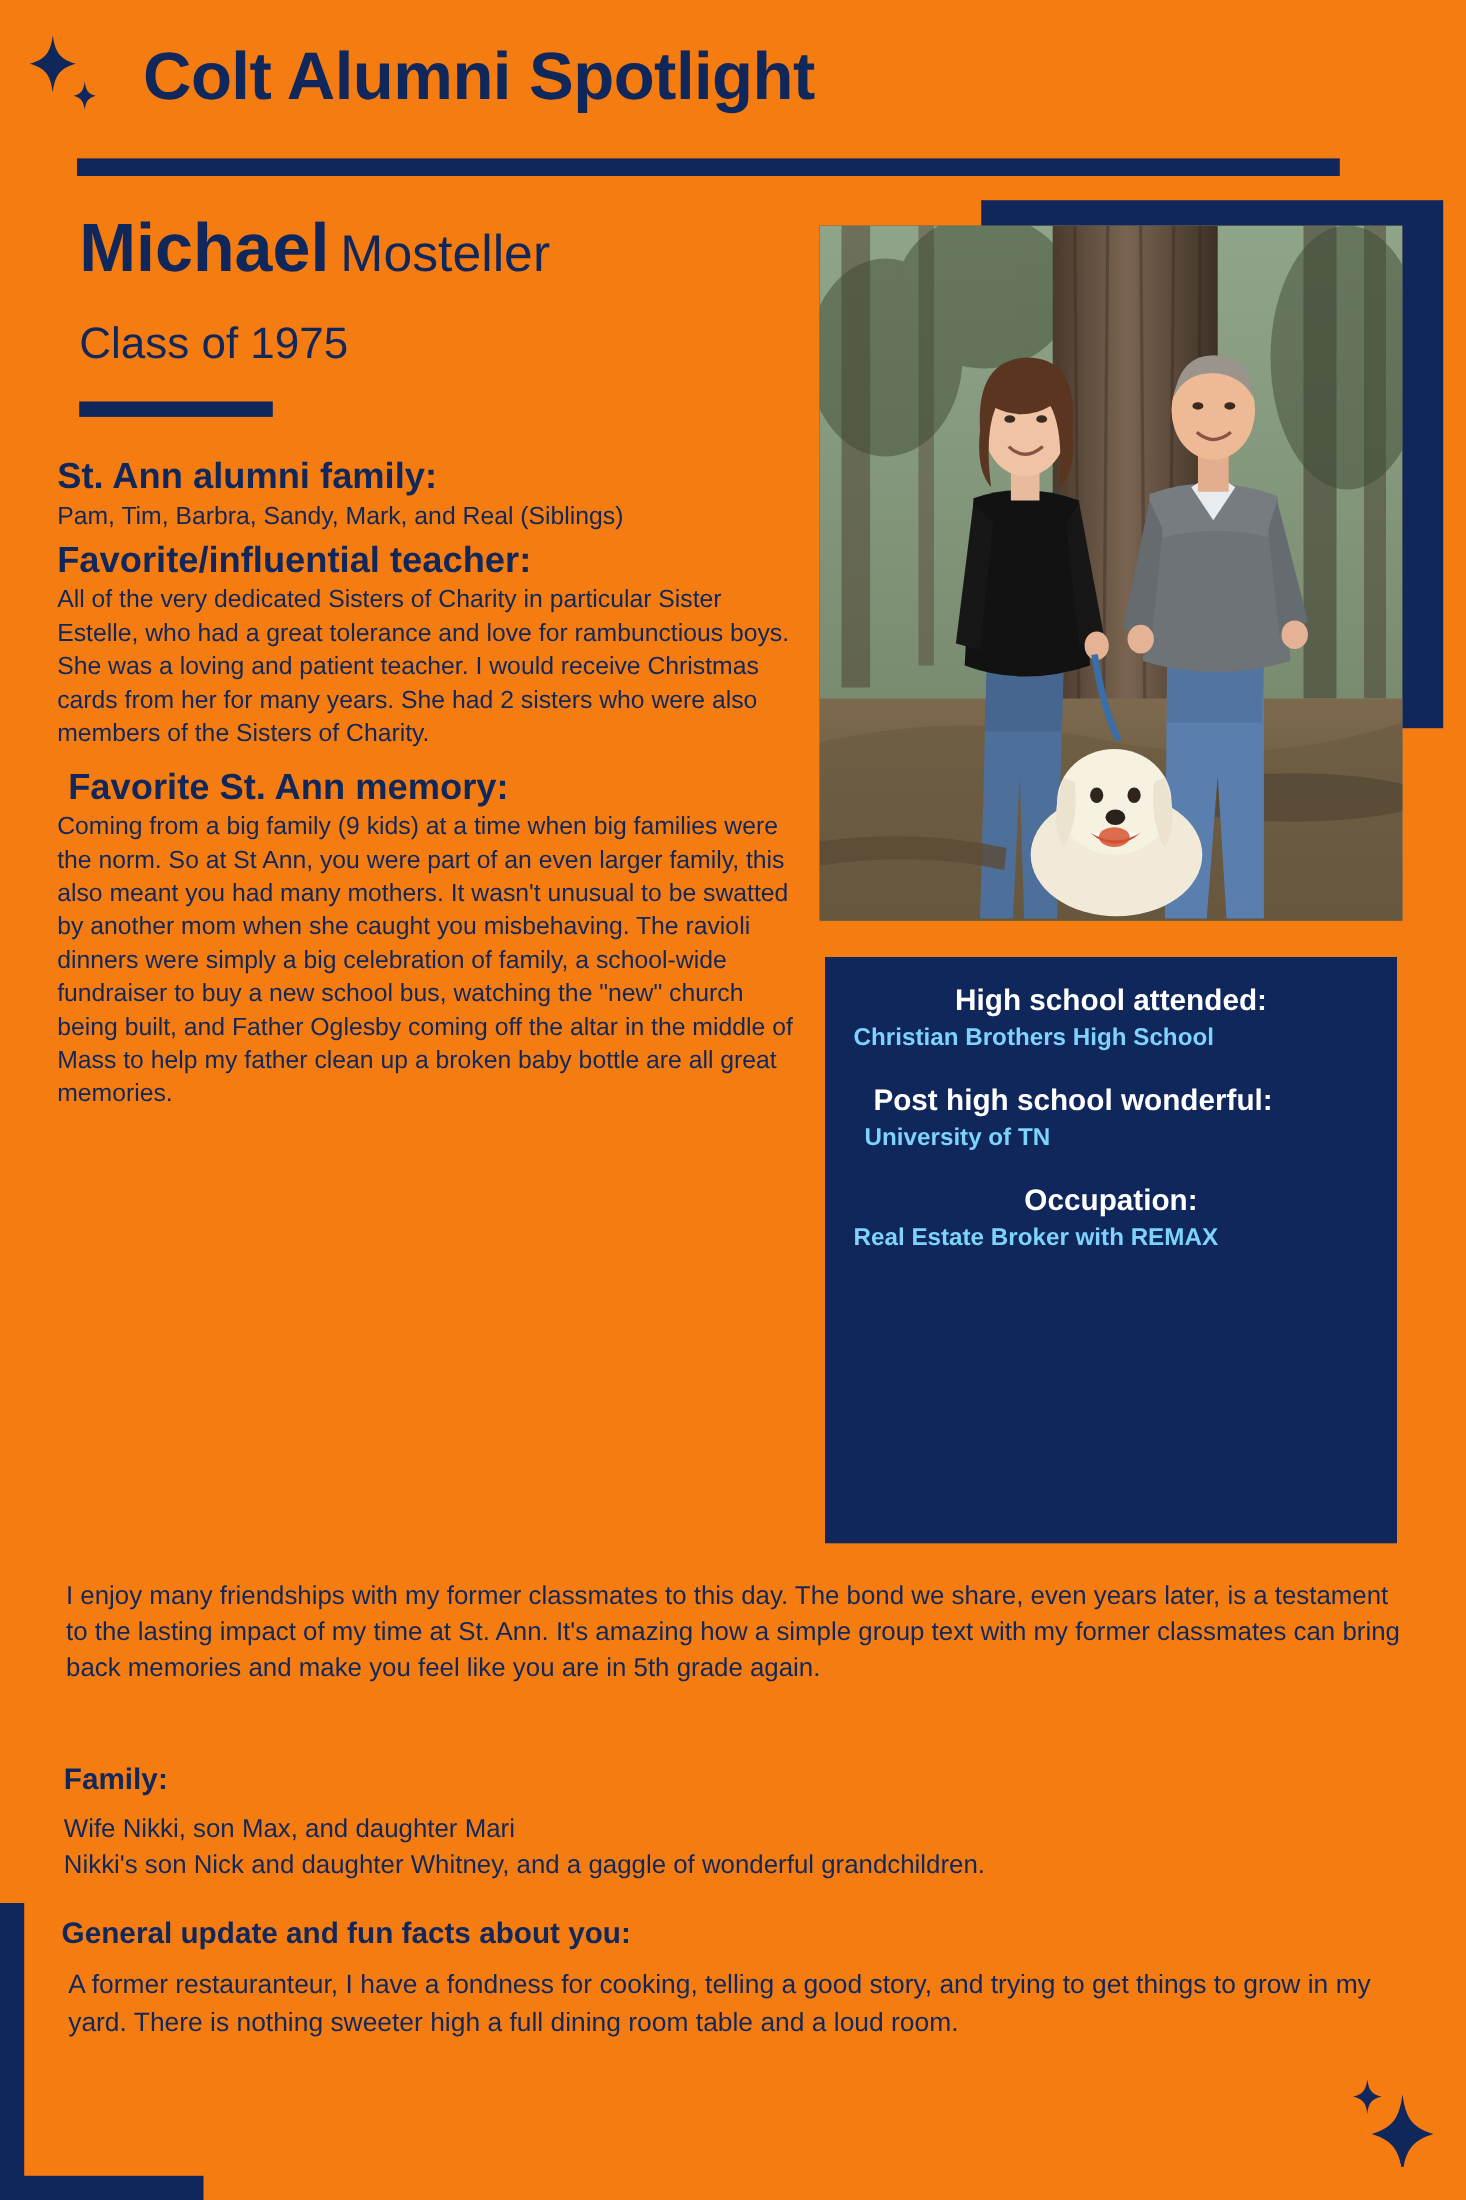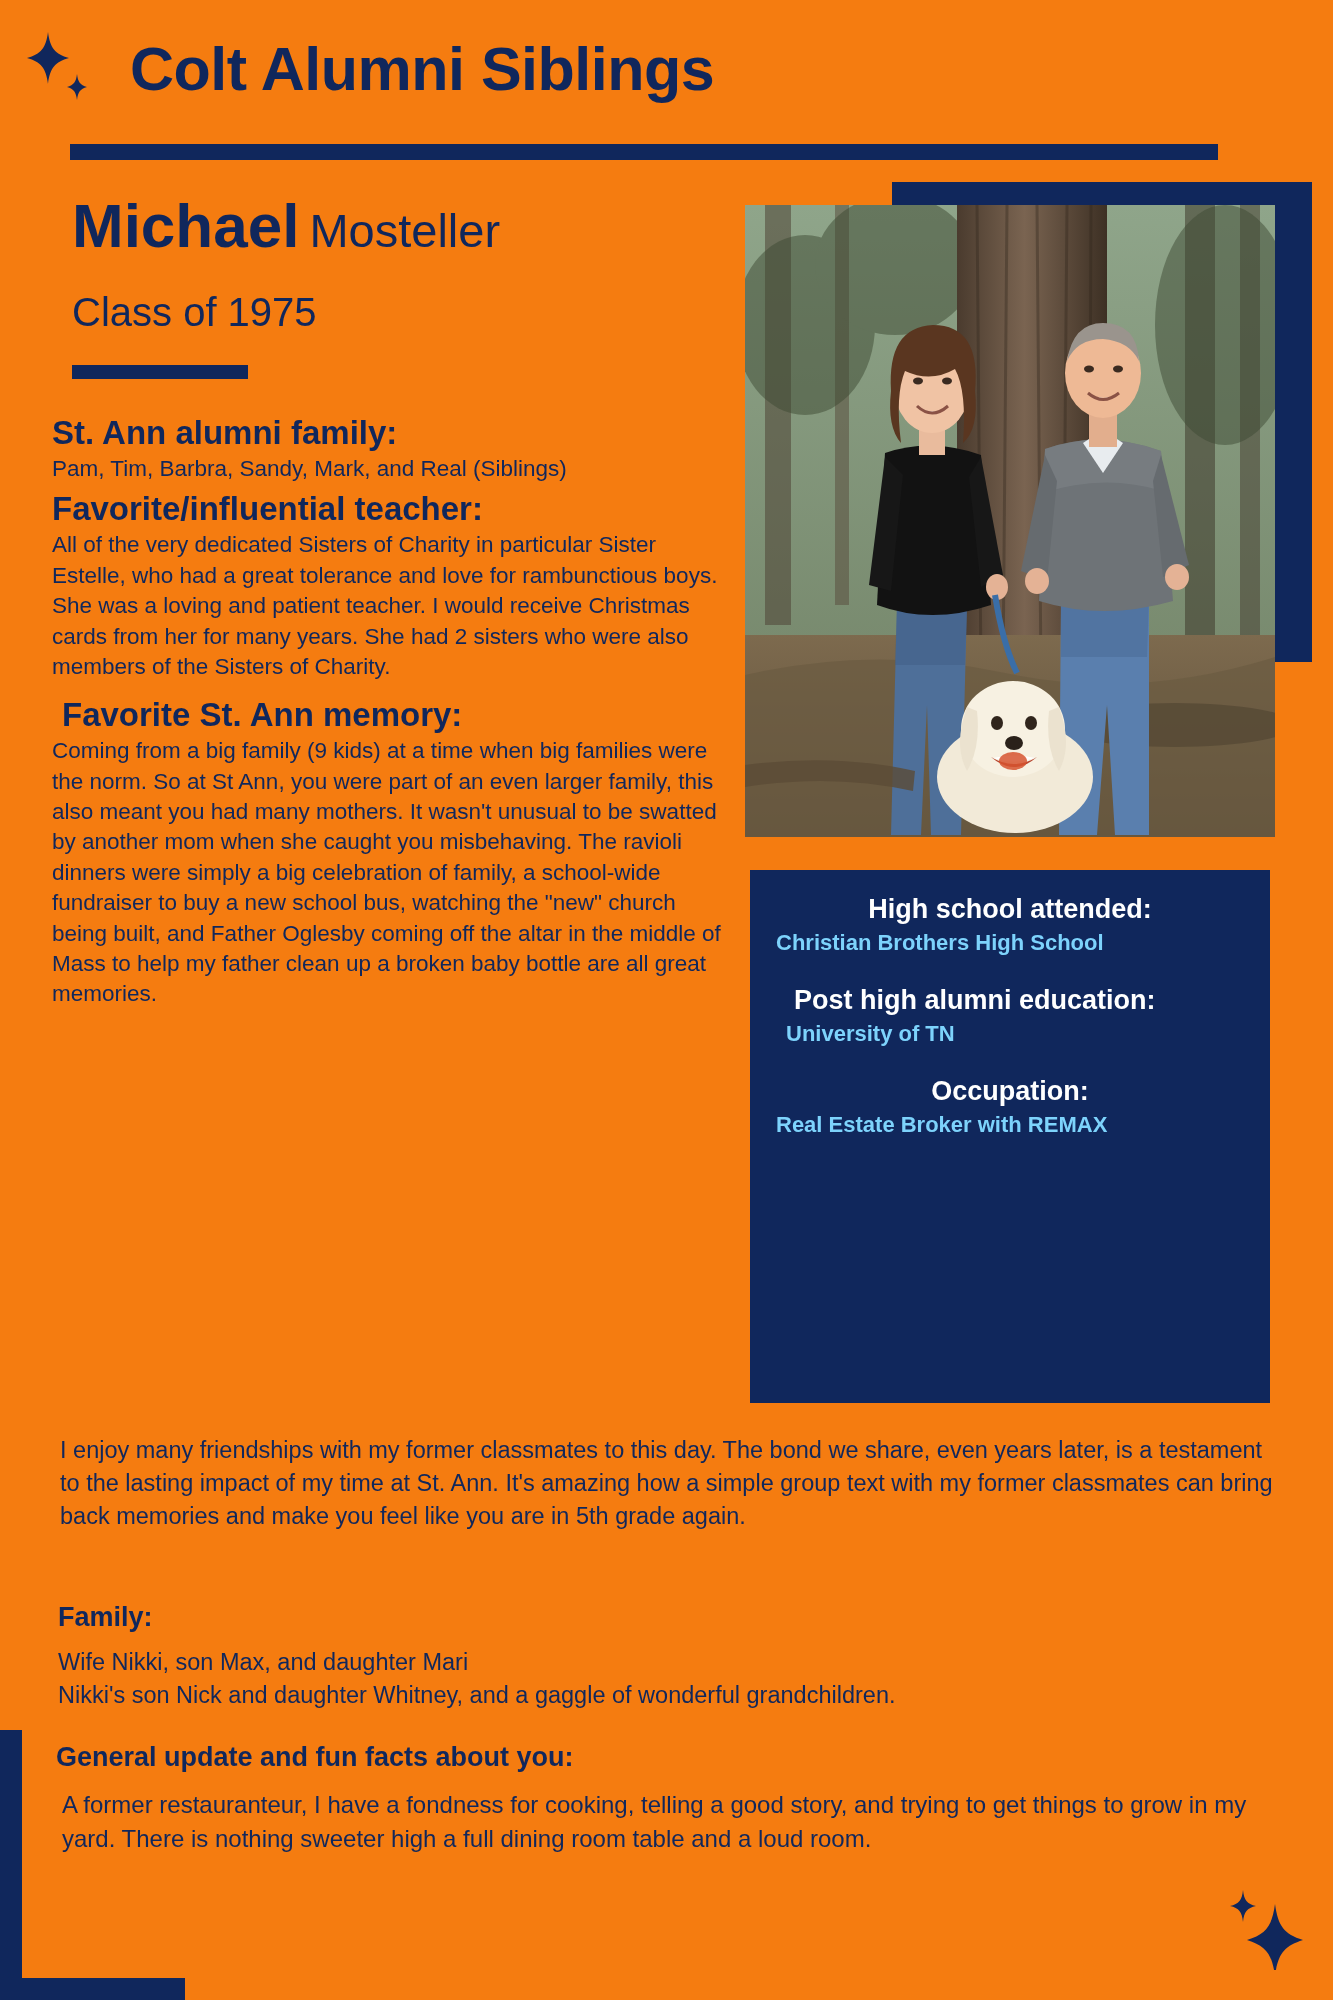--- a/index.html
+++ b/index.html
@@ -253,21 +253,21 @@
   <div class="navy-left-bottom"></div>
   <div class="navy-bottom-strip"></div>
 
   <div class="header">
     <div class="sparkle-tl">
       <svg viewBox="0 0 70 80" width="70" height="80" aria-hidden="true">
         <path d="M26 4 C28 20 33 26 47 30 C33 34 28 40 26 56 C24 40 19 34 5 30 C19 26 24 20 26 4 Z" fill="#10275c"></path>
         <path d="M55 46 C56 54 58 57 65 59 C58 61 56 64 55 72 C54 64 52 61 45 59 C52 57 54 54 55 46 Z" fill="#10275c"></path>
       </svg>
     </div>
-    <div class="header-title">Colt Alumni Siblings</div>
+    <div class="header-title">Colt Alumni Spotlight</div>
     <div class="header-rule"></div>
   </div>
 
   <div class="name-line">
     <span class="first-name">Michael</span><span class="last-name">Mosteller</span>
   </div>
   <div class="class-of">Class of 1975</div>
   <div class="name-rule"></div>
 
   <div class="left-col">
@@ -393,21 +393,21 @@
         <ellipse cx="268" cy="556" rx="14" ry="9" fill="#d6532f" opacity="0.85"></ellipse>
       </g>
 
       <path d="M0 560 Q90 548 170 566 L168 586 Q88 568 0 582 Z" fill="#5b4b36" opacity="0.8"></path>
     </svg>
   </div>
 
   <div class="info-box">
     <p class="info-head">High school attended:</p>
     <p class="info-val">Christian Brothers High School</p>
-    <p class="info-head left-ish">Post high alumni education:</p>
+    <p class="info-head left-ish">Post high school wonderful:</p>
     <p class="info-val pad">University of TN</p>
     <p class="info-head">Occupation:</p>
     <p class="info-val">Real Estate Broker with REMAX</p>
   </div>
 
   <div class="lower">
     <p>I enjoy many friendships with my former classmates to this day. The bond we share, even years later, is a testament to the lasting impact of my time at St. Ann. It's amazing how a simple group text with my former classmates can bring back memories and make you feel like you are in 5th grade again.</p>
   </div>
 
   <div class="family-head">Family:</div>

